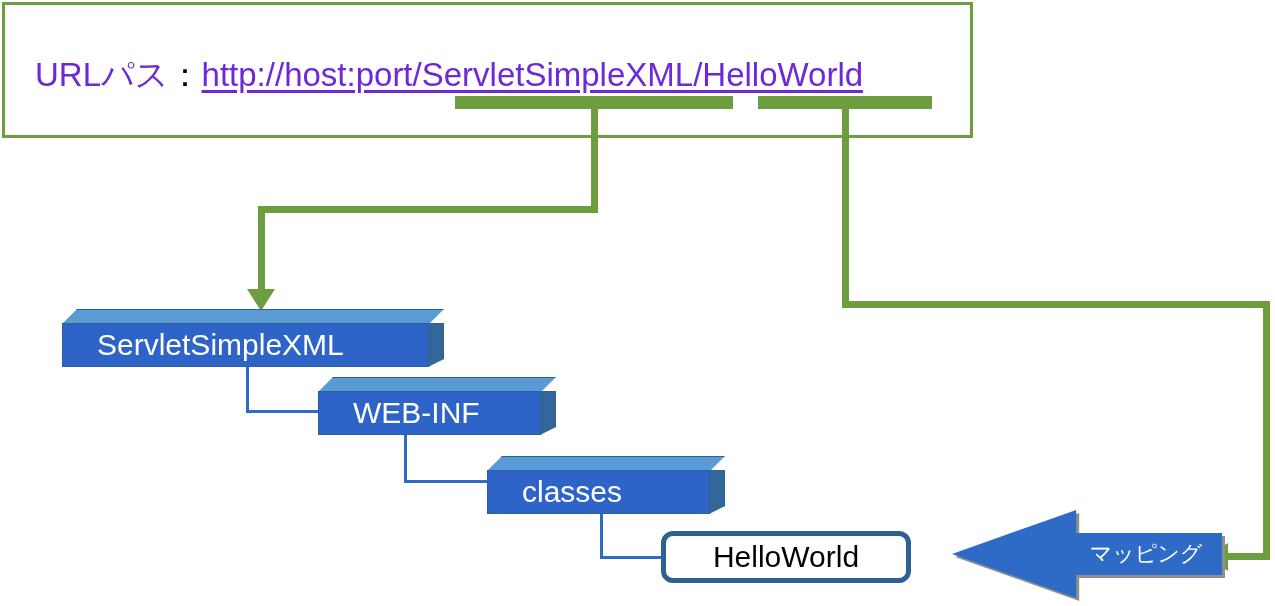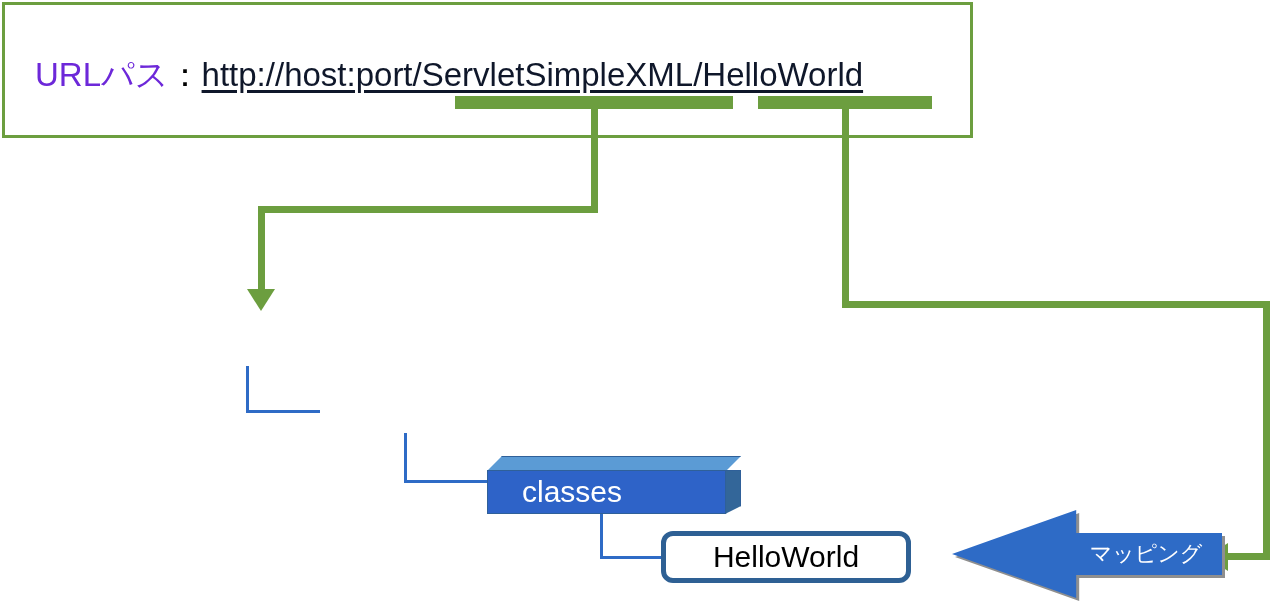--- a/index.html
+++ b/index.html
@@ -34,21 +34,21 @@
     left: 30px;
     top: 48px;
     white-space: nowrap;
     font-size: 33px;
     line-height: 44px;
     color: #000000;
   }
   #url-label { color: #6d28d9; }
   #url-colon { color: #000000; }
   #url-link {
-    color: #0f172a;
+    color: #6d28d9;
     text-decoration: underline;
     text-underline-offset: 4px;
   }
 
   
   .hl-bar {
     position: absolute;
     height: 13px;
     background: #6C9E3F;
   }
@@ -148,21 +148,21 @@
   .folder .label {
     color: #ffffff;
     font-size: 30px;
     line-height: 1;
     padding-left: 34px;
     white-space: nowrap;
   }
 
   #folder-servletsimplexml { left: 62px;  top: 309px; width: 382px; height: 58px; }
   #folder-webinf           { left: 318px; top: 377px; width: 238px; height: 58px; }
-  #folder-classes          { left: 487px; top: 456px; width: 238px; height: 58px; padding-left: 16px; }
+  #folder-classes          { left: 487px; top: 456px; width: 238px; height: 58px; }
 
   
   #box-helloworld {
     position: absolute;
     left: 661px;
     top: 531px;
     width: 250px;
     height: 52px;
     background: #ffffff;
     border: 5px solid #2E6094;
@@ -245,21 +245,35 @@
   <div class="g-seg g-h" id="g2-h2"></div>
   <div id="g2-arrow"></div>
 
   <div class="t-seg t-v" id="t1-v"></div>
   <div class="t-seg t-h" id="t1-h"></div>
   <div class="t-seg t-v" id="t2-v"></div>
   <div class="t-seg t-h" id="t2-h"></div>
   <div class="t-seg t-v" id="t3-v"></div>
   <div class="t-seg t-h" id="t3-h"></div>
 
-
+  <div class="folder" id="folder-servletsimplexml">
+    <div class="top"></div>
+    <div class="side"></div>
+    <div class="face">
+      <span class="label">ServletSimpleXML</span>
+    </div>
+  </div>
+
+  <div class="folder" id="folder-webinf">
+    <div class="top"></div>
+    <div class="side"></div>
+    <div class="face">
+      <span class="label">WEB-INF</span>
+    </div>
+  </div>
 
   <div class="folder" id="folder-classes">
     <div class="top"></div>
     <div class="side"></div>
     <div class="face">
       <span class="label">classes</span>
     </div>
   </div>
 
   <div id="box-helloworld">

